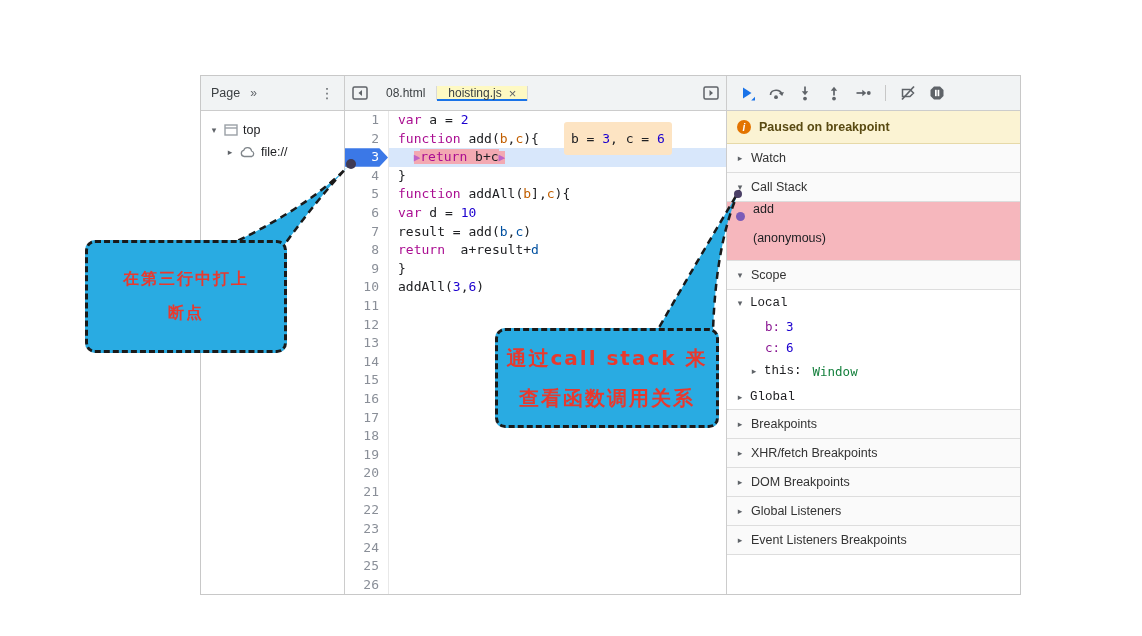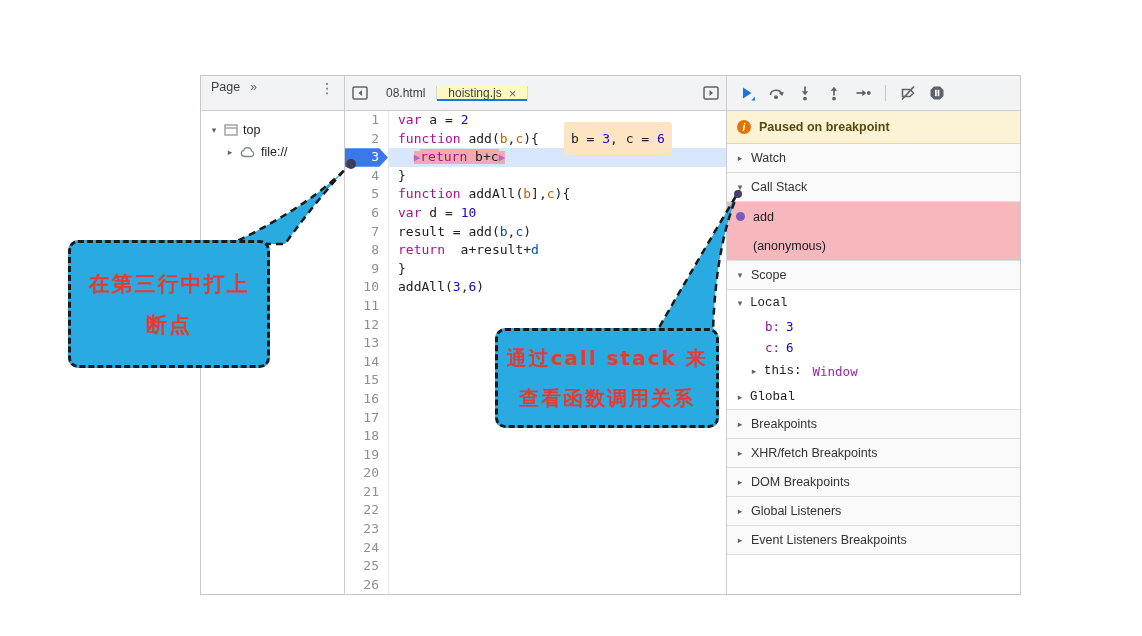--- a/index.html
+++ b/index.html
@@ -14,21 +14,21 @@
   body{background:#fff;font-family:"Liberation Sans",sans-serif}
   .stage{position:relative;width:1142px;height:636px;background:#fff;overflow:hidden}
 
   
   .devtools{position:absolute;left:200px;top:75px;width:821px;height:520px;
     border:1px solid #c8c8c8;background:#fff;display:flex;z-index:1}
 
   
   .nav-panel{width:144px;border-right:1px solid #ccc;display:flex;flex-direction:column;background:#fff}
   .panel-header{height:35px;border-bottom:1px solid #ccc;background:#f1f3f4;display:flex;
-    align-items:flex-start;gap:10px;padding:4px 10px;font-size:12.5px;color:#3c4043;flex:none}
+    align-items:center;gap:10px;padding:16px 10px;font-size:12.5px;color:#3c4043;flex:none}
   .dots{margin-left:auto;color:#5f6368;font-size:14px;cursor:pointer}
   .chev{color:#5f6368;font-size:12px}
   .tree{padding-top:8px;font-size:12.5px;color:#202124}
   .tree-row{display:flex;align-items:center;gap:5px;height:22px;padding-left:8px;cursor:pointer}
   .tree-row.indent{padding-left:24px}
   .tri{color:#5f6368;font-size:9px;width:10px;text-align:center;flex:none}
 
   
   .editor-panel{flex:1;min-width:0;display:flex;flex-direction:column;background:#fff}
   .tab-bar{height:35px;border-bottom:1px solid #ccc;background:#f1f3f4;display:flex;
@@ -63,40 +63,40 @@
     align-items:center;gap:13px;padding:0 12px}
   .dt-btn{display:flex;align-items:center;justify-content:center;cursor:pointer}
   .dt-divider{width:1px;height:16px;background:#c7c7c7;margin:0 1px}
   .banner{height:33px;flex:none;background:var(--banner-bg);border-bottom:1px solid #e6d9a8;
     display:flex;align-items:center;gap:8px;padding:0 10px;font-weight:700;color:var(--banner-text)}
   .info-icon{width:14px;height:14px;flex:none;border-radius:50%;background:#e37400;color:#fff;
     font-size:10px;font-weight:700;font-style:italic;display:flex;align-items:center;justify-content:center}
   .sec{height:29px;flex:none;display:flex;align-items:center;gap:6px;padding:0 8px;
     background:#fafafa;border-bottom:1px solid #ddd;cursor:pointer;color:#333}
   .frames{border-bottom:1px solid #ddd}
-  .frame{height:29px;display:flex;align-items:center;padding-left:26px;background:var(--frame-pink);
+  .frame{height:29px;display:flex;padding-left:26px;background:var(--frame-pink);
     position:relative;cursor:pointer}
   .frame .cur-dot{position:absolute;left:9px;top:10px;width:9px;height:9px;border-radius:50%;background:#7b5bb8}
   .scope-row{height:26px;display:flex;align-items:center;gap:5px;padding-left:8px;cursor:pointer}
   .scope-row.this{padding-left:22px}
   .scope-row.global{border-bottom:1px solid #ddd}
   .scope-var{height:21px;display:flex;align-items:center;padding-left:38px;
     font-family:"DejaVu Sans Mono","Liberation Mono",monospace;font-size:12.5px}
   .vname{color:var(--propname)}
   .vval{color:var(--num);margin-left:6px}
-  .vobj{color:#a21caf;margin-left:6px;font-family:"DejaVu Sans Mono",monospace}
+  .vobj{color:#15803d;margin-left:6px;font-family:"DejaVu Sans Mono",monospace}
   .scope-label{font-family:Liberation Mono, monospace;font-size:12.5px;color:#202124}
 
   
   .tails{position:absolute;left:0;top:0;z-index:29;pointer-events:none}
   .callout{position:absolute;z-index:30;background:var(--annotation-blue);
     border:3px dashed #1a1a1a;border-radius:10px;display:flex;flex-direction:column;
     align-items:center;justify-content:center;gap:13px;color:var(--annotation-red);
     font-weight:700;letter-spacing:2px;text-align:center;font-family:"DejaVu Sans",sans-serif}
-  .callout-1{left:68px;top:240px;width:202px;height:128px;font-size:21px}
+  .callout-1{left:85px;top:240px;width:202px;height:113px;font-size:16px}
   .callout-2{left:495px;top:328px;width:224px;height:100px;font-size:20px}
 </style>
 </head>
 <body>
 
 <div class="stage">
 
   <svg class="tails" width="1142" height="636" viewBox="0 0 1142 636">
     <path d="M352 162 Q318 198 285 244 L231 244 Q314 204 352 162 Z" style="fill:var(--annotation-blue)" stroke="#1a1a1a" stroke-width="2.5" stroke-dasharray="7 5" stroke-linejoin="round"></path>
     <path d="M739 191 Q716 242 713 331 L657 331 Q699 258 739 191 Z" style="fill:var(--annotation-blue)" stroke="#1a1a1a" stroke-width="2.5" stroke-dasharray="7 5" stroke-linejoin="round"></path>

